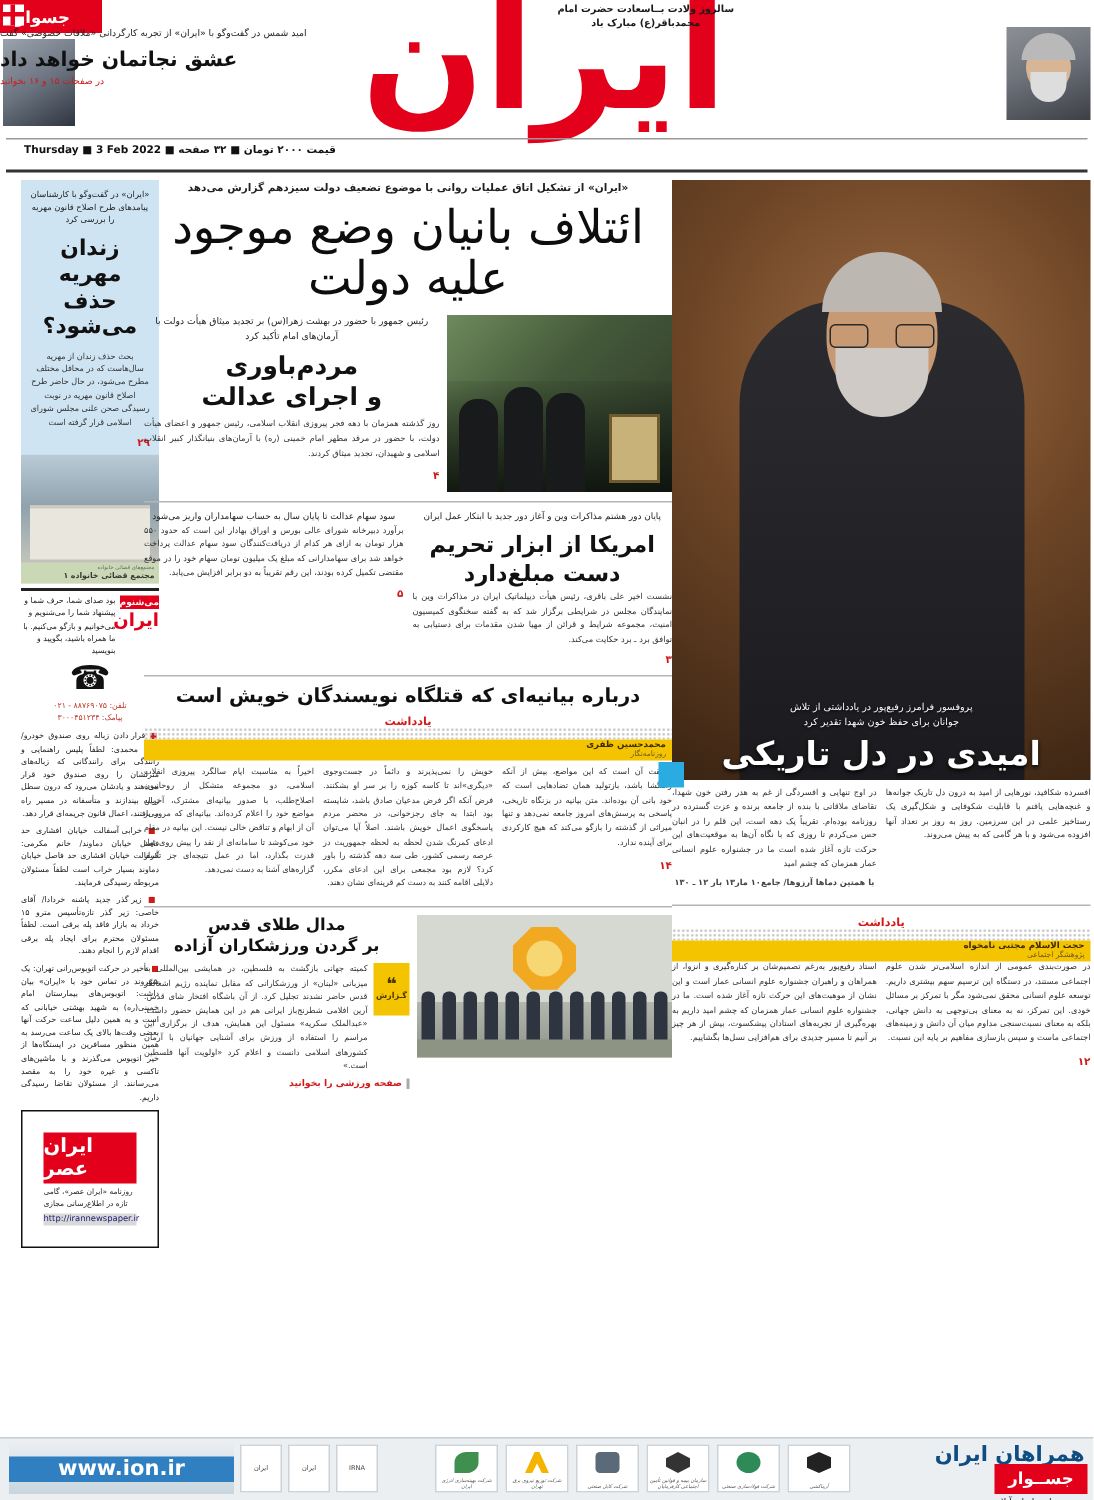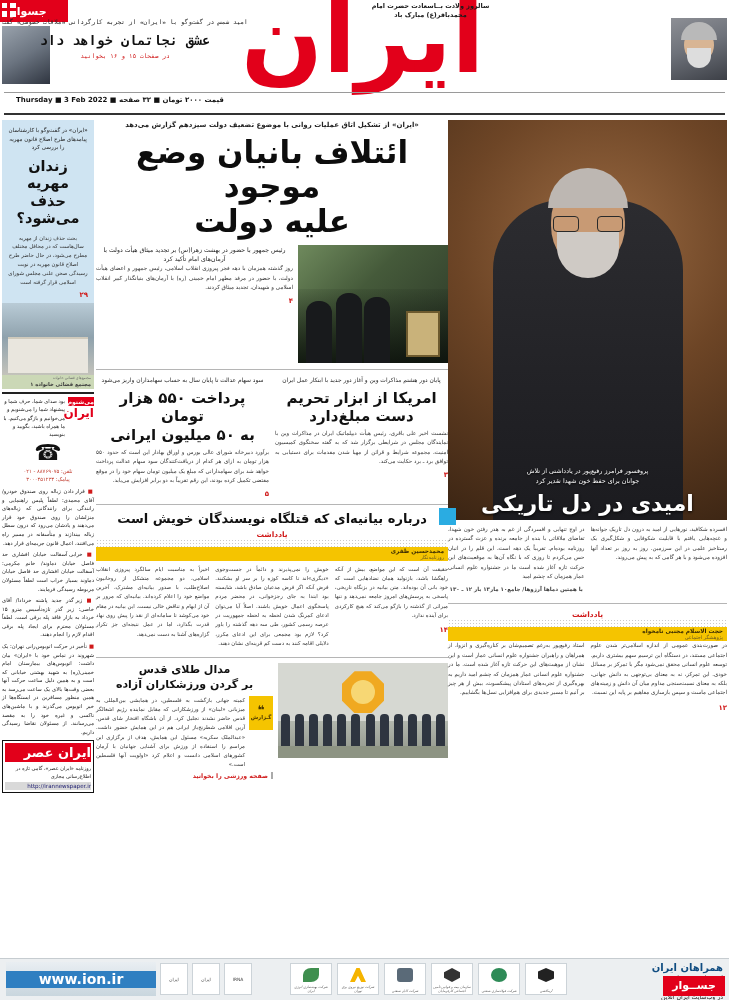--- a/index.html
+++ b/index.html
@@ -21,21 +21,21 @@
     font-family: "DejaVu Sans", sans-serif;
     font-size: 96px; font-weight: bold; color: #e2001a;
     line-height: 0.95; letter-spacing: -2px; direction: rtl;
   }
   .logo-bless {
     font-size: 6.5px; color: #1a1a1a; line-height: 1.35;
     margin-top: 2px; direction: rtl; font-weight: bold;
     position: absolute; top: 6px; right: -6px; width: 120px; text-align: center;
   }
   .mh-right { position: absolute; right: 0; top: 18px; width: 278px; text-align: center; }
-  .mh-left  { position: absolute; left: 0;  top: 18px; width: 250px; text-align: center; font-family: Liberation Mono, monospace; }
+  .mh-left  { position: absolute; left: 0;  top: 18px; width: 250px; text-align: left; }
   .mh-kicker { font-size: 6.2px; color: #222; line-height: 1.5; }
   .mh-title { font-size: 13.5px; font-weight: bold; color: #111; margin: 5px 0 3px; letter-spacing: 0.3px; }
   .mh-link { font-size: 6.2px; color: #d01a1a; }
   .mh-photo-r {
     position: absolute; right: 2px; top: 18px; width: 56px; height: 62px;
     background: linear-gradient(160deg,#8d8f95 0%,#6e727a 45%,#3c3f46 100%);
     overflow: hidden;
   }
   .mh-photo-l {
     position: absolute; left: 2px; top: 26px; width: 48px; height: 58px;
@@ -58,21 +58,21 @@
     position: absolute; top: 96px; height: 16px; font-size: 7px; font-weight: bold; color: #111;
   }
   .dateline.r { right: 4px; }
   .dateline.l { left: 16px; direction: ltr; }
   .mh-rule2 { position:absolute; top: 113px; left: 4px; right: 4px; height: 2px; background: #333; }
 
   
   .body-grid { position:absolute; top: 120px; left: 0; width: 729px; height: 838px; }
 
   
-  .col-left { position:absolute; left: 2px; top: 0; width: 92px; height: 828px; }
+  .col-left { position:absolute; left: 14px; top: 0; width: 92px; height: 828px; }
   .lead-box { background: #cfe4f2; padding: 6px 6px 4px; position: relative; }
   .lead-kicker { font-size: 5.6px; line-height: 1.55; color:#222; text-align:center; }
   .lead-title { font-size: 14.5px; font-weight: bold; color:#111; text-align:center; line-height:1.2; margin: 6px 0; }
   .lead-body { font-size: 5.4px; line-height:1.65; color:#333; text-align:center; }
   .pg-red { color:#d01a1a; font-size:7px; font-weight:bold; margin-top:4px; }
   .lead-photo { height: 86px; background: linear-gradient(180deg,#b9cbd6 0%,#8fa2ad 40%,#d7cfc0 100%); position: relative; overflow:hidden; }
   .lp-build { position:absolute; left:6px; bottom:16px; width:80px; height:36px; background:#e9e6de; border-top:2px solid #cfcabc; }
   .lp-cap { position:absolute; bottom:2px; right:3px; font-size:5.2px; color:#3a3a3a; font-weight:bold;}
   .lp-cap2 { position:absolute; bottom:9px; right:3px; font-size:3.6px; color:#6a6a6a;}
   .lp-grass { position:absolute; left:0; bottom:0; width:100%; height:14px; background:#cbd8b6; }
@@ -81,30 +81,30 @@
   .hear-top { display:flex; justify-content:flex-start; align-items:flex-start; gap:3px; }
   .hear-logo { width:26px; text-align:center; }
   .hear-logo-red { background:#e2001a; color:#fff; font-size:6px; font-weight:bold; padding:1px 0; }
   .hear-logo-iran { color:#e2001a; font-size:12px; font-weight:bold; line-height:1; margin-top:1px; }
   .hear-text { flex:1; font-size:5.2px; line-height:1.6; color:#222; text-align:right; }
   .phone-icon { font-size: 22px; color:#111; text-align:center; margin:1px 0 2px; }
   .hear-nums { font-size:5.2px; color:#c0392b; text-align:center; line-height:1.6; direction:ltr; }
   .bullets { margin-top:4px; font-size:5.3px; line-height:1.62; color:#222; text-align:justify; }
   .bullets p { margin-bottom:3px; }
   .bul { color:#d01a1a; font-weight:bold; }
-  .asr-box { border:1px solid #111; margin-top:4px; padding:2px; text-align:right; }
+  .asr-box { border:1px solid #111; margin-top:4px; padding:14px; text-align:left; }
   .asr-logo { background:#e2001a; color:#fff; font-size:13px; font-weight:bold; padding:2px 0; }
   .asr-txt { font-size:5px; color:#222; line-height:1.6; margin:2px 0; }
   .asr-url { background:#d9d9d9; font-size:5.6px; color:#1a1a6e; direction:ltr; padding:1px 0;}
 
   
   .col-center { position:absolute; left: 96px; top: 0; width: 352px; height: 838px; }
   .kicker { font-size: 7px; color:#222; line-height:1.5; text-align:center; font-weight:bold; }
   .main-head {
-    font-size: 31px; font-weight: bold; color:#0d0d0d; line-height:1.12;
+    font-size: 31px; font-weight: normal; color:#0d0d0d; line-height:1.12;
     text-align:center; margin: 4px 0 6px; letter-spacing: -0.5px;
   }
   .two-up { display:flex; gap:5px; margin-top: 4px; }
   .photo2 {
     width: 150px; height: 118px;
     background: linear-gradient(135deg,#6f8a5d 0%,#455a3a 40%,#2a3526 100%);
     position:relative; overflow:hidden; flex:none;
   }
   .p2-figs { position:absolute; left:0; bottom:0; width:100%; height:74px;
     background: linear-gradient(180deg, rgba(20,30,20,0.1), rgba(10,15,10,0.85)); }
@@ -181,21 +181,21 @@
   .ion-band { position:absolute; left:6px; top:3px; width:150px; height:34px; background:linear-gradient(180deg,#e9eef2,#c9d6de); }
   .ion-blue { position:absolute; left:0; top:9px; width:150px; height:17px; background:#2f7fc1; }
   .ion-txt { position:absolute; left:0; top:9px; width:150px; height:17px; color:#fff; font-size:14px; font-weight:bold; text-align:center; line-height:17px; direction:ltr; }
   .logos { position:absolute; left:160px; top:4px; display:flex; gap:4px; align-items:center; }
   .mini-logo { width:28px; height:32px; background:#fff; border:1px solid #ccd3d8; display:flex; align-items:center; justify-content:center; font-size:4.4px; color:#444; text-align:center; }
   .sponsor-row { position:absolute; left:290px; top:4px; display:flex; gap:5px; }
   .sponsor { width:42px; height:32px; background:#fff; border:1px solid #ccd3d8; position:relative; }
   .sp-mark { position:absolute; left:50%; top:4px; transform:translateX(-50%); width:16px; height:14px; }
   .sp-cap { position:absolute; left:0; bottom:1px; width:100%; text-align:center; font-size:3.3px; color:#555; }
   .foot-right { position:absolute; right:6px; top:3px; text-align:right; }
-  .foot-head { font-size:10px; font-weight:bold; color:#0f4c81; letter-spacing:1px;margin-left:15px; }
+  .foot-head { font-size:14px; font-weight:bold; color:#0f4c81; letter-spacing:1px;margin-left:15px; }
   .foot-sub { font-size:6.2px; color:#222; line-height:1.5; }
   .jas-foot { position:absolute; right:-2px; top:14px; width:62px; height:20px; background:#e2001a; color:#fff; font-size:11px; font-weight:bold; text-align:center; line-height:20px; }
 </style>
 </head>
 <body>
 
 <div class="page">
 
   <div class="masthead">
 
@@ -286,39 +286,39 @@
         <div class="photo2">
           <span class="p2-figs"></span>
           <span class="p2-person" style="left:8px;"></span>
           <span class="p2-person" style="left:38px;height:70px;"></span>
           <span class="p2-person" style="left:66px;height:66px;"></span>
           <span class="p2-frame"></span>
         </div>
         <div class="story2">
           <div class="sub-kicker">رئیس جمهور با حضور در بهشت زهرا(س)
 بر تجدید میثاق هیأت دولت با آرمان‌های امام تأکید کرد</div>
+          <div class="sub-head" style="white-space:pre-line">مردم‌باوری
+و اجرای عدالت</div>
           <div class="sub-body">روز گذشته همزمان با دهه فجر پیروزی انقلاب اسلامی، رئیس جمهور و اعضای هیأت دولت، با حضور در مرقد مطهر امام خمینی (ره) با آرمان‌های بنیانگذار کبیر انقلاب اسلامی و شهیدان، تجدید میثاق کردند.</div>
           <div class="pg-red">۴</div>
         </div>
       </div>
 
       <div class="sep-h"></div>
 
       <div class="two-up2">
         <div class="story-half">
           <div class="sh-kicker">پایان دور هشتم مذاکرات وین و آغاز دور جدید با ابتکار عمل ایران</div>
           <div class="sh-head" style="white-space:pre-line">امریکا از ابزار تحریم
 دست مبلغ‌دارد</div>
           <div class="sh-body">نشست اخیر علی باقری، رئیس هیأت دیپلماتیک ایران در مذاکرات وین با نمایندگان مجلس در شرایطی برگزار شد که به گفته سخنگوی کمیسیون امنیت، مجموعه شرایط و قرائن از مهیا شدن مقدمات برای دستیابی به توافق برد ـ برد حکایت می‌کند.</div>
           <div class="pg-red">۳</div>
         </div>
         <div class="story-half">
           <div class="sh-kicker">سود سهام عدالت تا پایان سال به حساب سهامداران واریز می‌شود</div>
-          <div class="sh-head" style="white-space:pre-line">پرداخت ۵۵۰ هزار تومان
-به ۵۰ میلیون ایرانی</div>
           <div class="sh-body">برآورد دبیرخانه شورای عالی بورس و اوراق بهادار این است که حدود ۵۵۰ هزار تومان به ازای هر کدام از دریافت‌کنندگان سود سهام عدالت پرداخت خواهد شد برای سهامدارانی که مبلغ یک میلیون تومان سهام خود را در موقع مقتضی تکمیل کرده بودند، این رقم تقریباً به دو برابر افزایش می‌یابد.</div>
           <div class="pg-red">۵</div>
         </div>
       </div>
 
       <div class="sep-h"></div>
 
       <div>
         <div class="mid-title">درباره بیانیه‌ای که قتلگاه نویسندگان خویش است</div>
         <div class="note-label">یادداشت</div>

